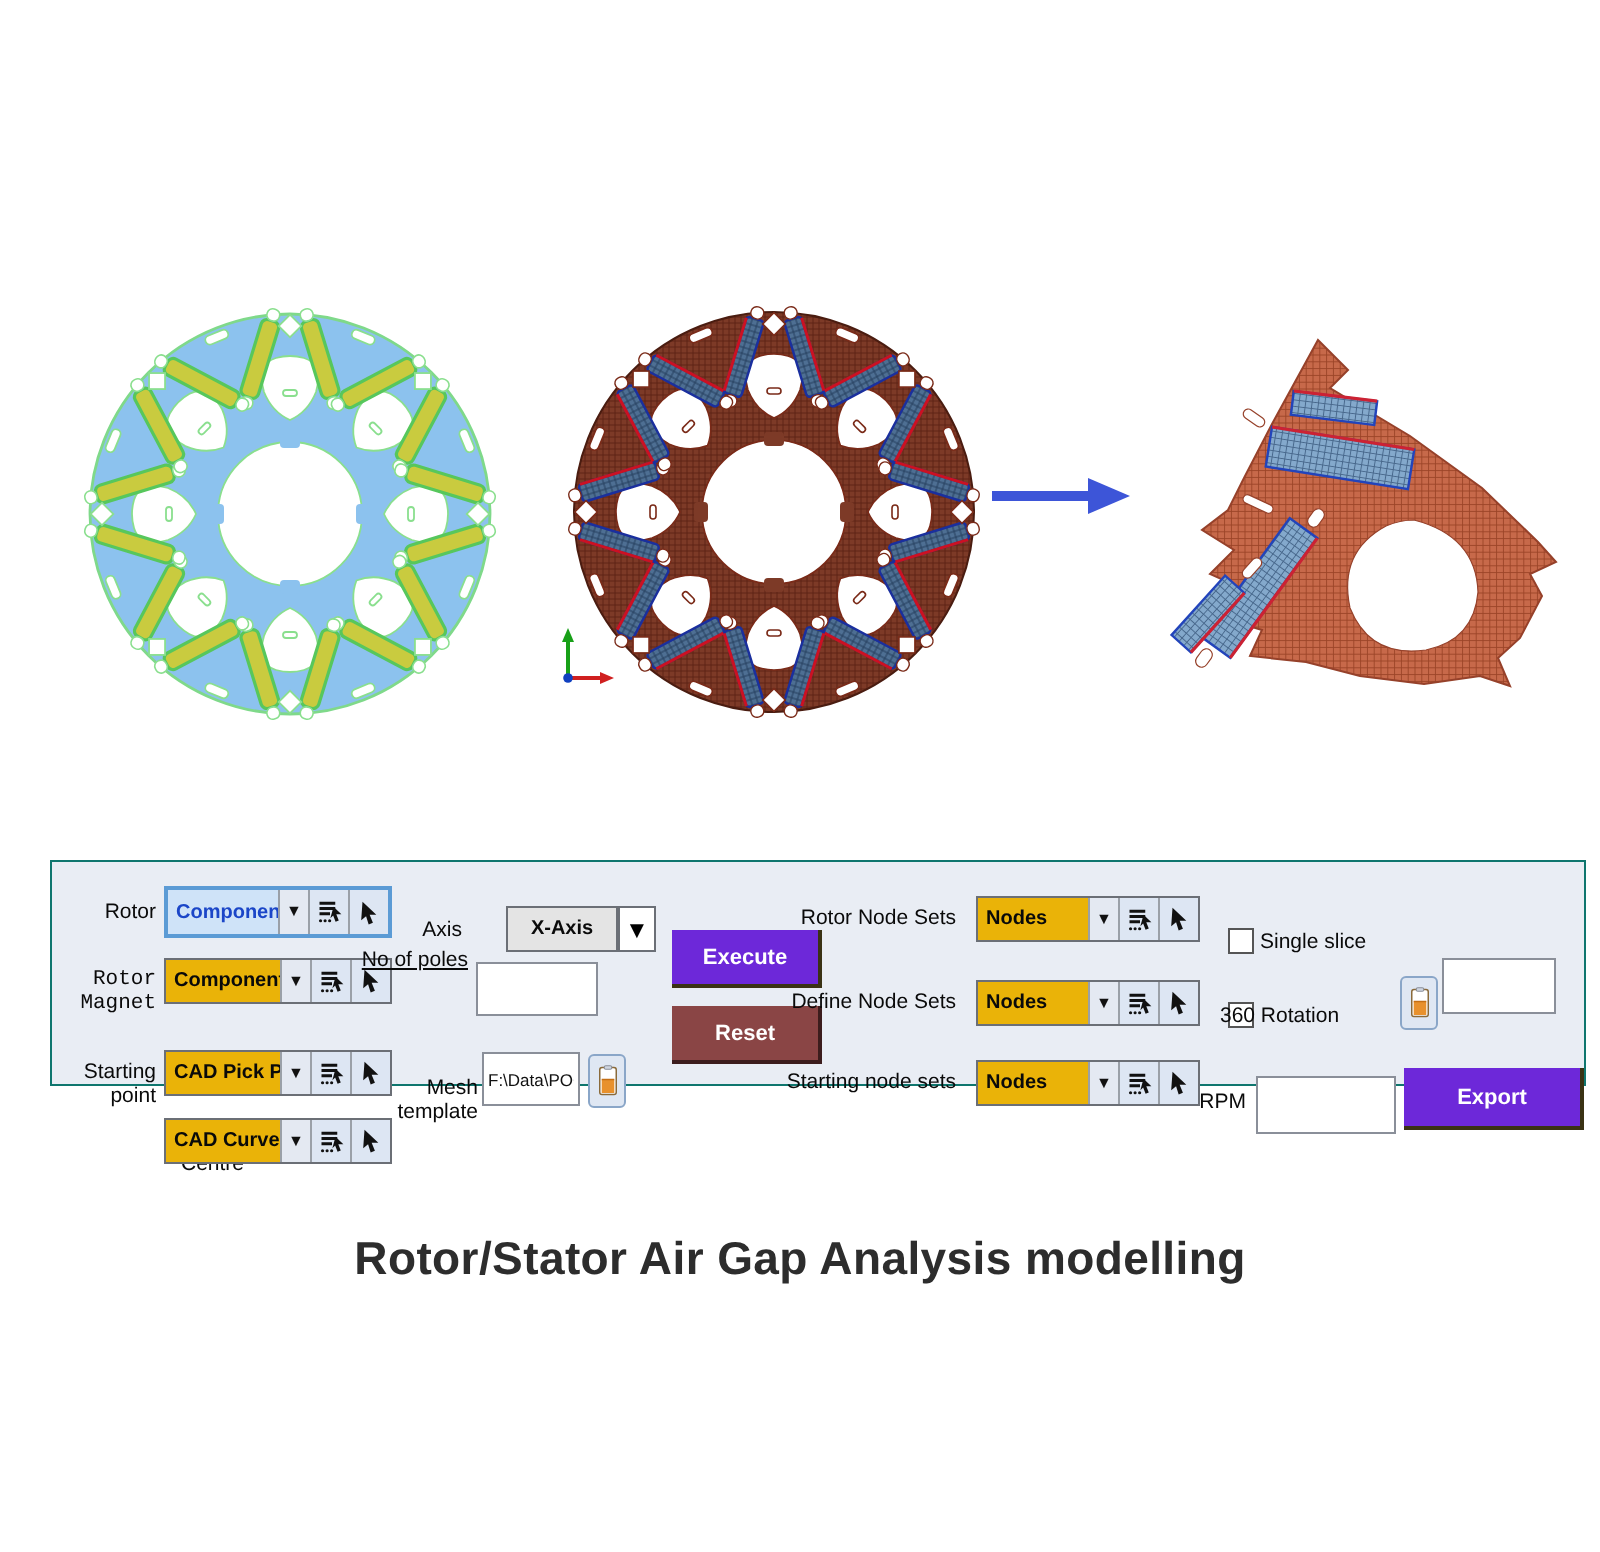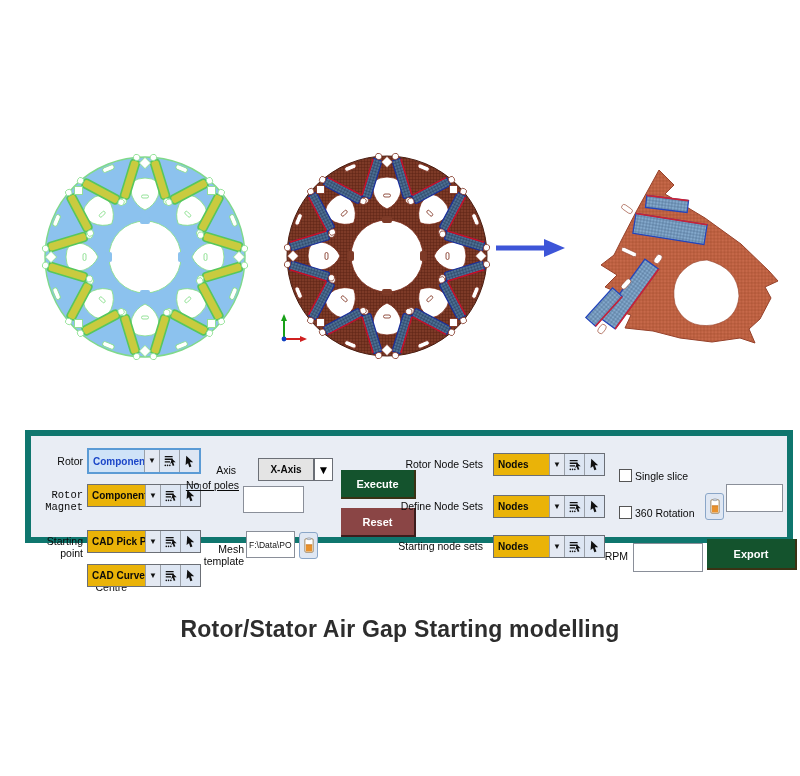--- a/index.html
+++ b/index.html
@@ -34,21 +34,21 @@
 
   
   .sliceBody{fill:url(#meshOrange);stroke:#96412a;stroke-width:1;}
   .sliceBar{fill:url(#meshLtBlue);stroke:#2244bb;stroke-width:1.2;}
   .sliceRed{stroke:#cc2233;stroke-width:1.6;fill:none;}
   .sliceCut{fill:#ffffff;stroke:#96412a;stroke-width:0.6;}
 
   
   .panel{
     position:absolute;left:25px;top:430px;width:768px;height:113px;
-    background:#e9edf4;border:6px solid #0f766e;box-sizing:border-box;
+    background:#e9edf4;border:1px solid #0f766e;box-sizing:border-box;
     font-size:10.5px;
   }
   .plabel{position:absolute;text-align:right;color:#0a0a0a;line-height:12px;}
 
   .combo-group{
     position:absolute;display:flex;align-items:stretch;
     border:1px solid #6b6f76;background:#eab308;box-sizing:border-box;height:23px;
   }
   .combo-group.hl{border:2px solid #5b9bd5;background:#cfe3f8;height:26px;}
   .combo-text{
@@ -65,21 +65,21 @@
 
   .text-input{
     position:absolute;background:#fff;border:1px solid #8a8f99;box-sizing:border-box;
     font-family:"Liberation Sans",sans-serif;font-size:9.5px;padding:0 2px;color:#111;
   }
   .btn{
     position:absolute;display:flex;align-items:center;justify-content:center;
     color:#fff;font-size:11px;font-weight:700;cursor:default;
     border-right:2px solid #3a3214;border-bottom:2px solid #3a3214;
   }
-  .btn.execute,.btn.export{background:#14532d;}
+  .btn.execute,.btn.export{background:#6d28d9;}
   .btn.reset{background:#8a4545;border-color:#3c1d1d;}
   .checkbox{
     position:absolute;width:11px;height:11px;background:#fff;border:1px solid #555;
   }
   .cb-label{position:absolute;font-size:10.5px;color:#0a0a0a;}
   .icon-btn{
     position:absolute;background:#dfe7f3;border:1px solid #8aa6c8;border-radius:3px;
     display:flex;align-items:center;justify-content:center;
   }
   .axis-arrow{
@@ -431,27 +431,27 @@
     <div class="combo-cell icon">
         <svg width="13" height="13">
           <use href="#ic-cursor"></use>
         </svg>
       </div>
   </div>
 
   <div class="checkbox" style="left:588px;top:33px;"></div>
   <div class="cb-label" style="left:604px;top:34px;">Single slice</div>
   <div class="checkbox" style="left:588px;top:70px;"></div>
-  <div class="cb-label" style="left:604px;top:71px;text-align:right;">360 Rotation</div>
+  <div class="cb-label" style="left:584px;top:71px;text-align:right;">360 Rotation</div>
 
   <div class="icon-btn" style="left:674px;top:57px;width:17px;height:25px;">
     <svg width="12" height="19">
         <use href="#ic-file"></use>
       </svg>
   </div>
   <input class="text-input" style="left: 695px; top: 48px; width: 57px; height: 28px;" value="">
 
   <div class="plabel" style="left:560px;width:37px;top:114px;">RPM</div>
   <input class="text-input" style="left: 602px; top: 107px; width: 70px; height: 29px;" value="">
   <div class="btn export" style="left:676px;top:103px;width:88px;height:29px;">Export</div>
 </div>
 
-<div class="caption">Rotor/Stator Air Gap Starting modelling</div>
+<div class="caption">Rotor/Stator Air Gap Analysis modelling</div>
 
 </body></html>

